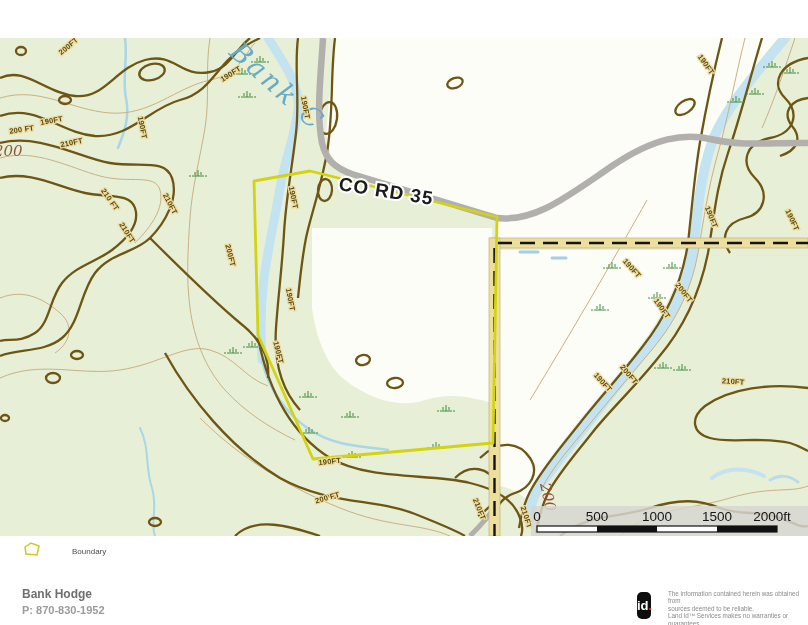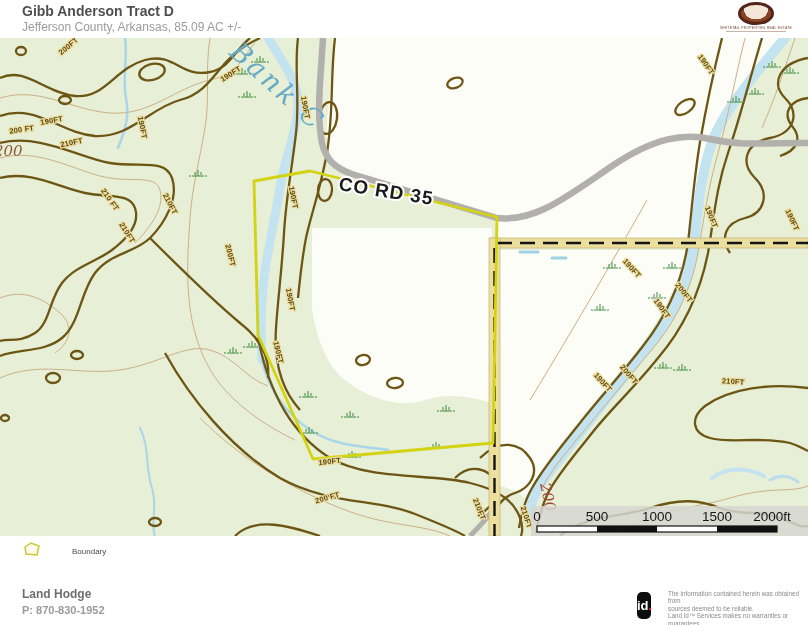--- a/index.html
+++ b/index.html
@@ -38,29 +38,20 @@
   .id-logo{position:absolute;left:637px;top:22px;width:14px;height:27px;background:#0d0d0d;border-radius:5px;
            color:#fff;font-weight:bold;font-size:13px;text-align:center;line-height:27px;}
   .id-logo .dot{color:#e0312e;}
   .disclaimer{position:absolute;left:668px;top:20px;width:138px;font-size:6.3px;line-height:7.4px;color:#8a8a8a;}
 </style>
 </head>
 <body>
 
 <div class="page">
 
-  <div class="header">
-    <div class="title">Gibb Anderson Tract D</div>
-    <div class="subtitle">Jefferson County, Arkansas, 85.09 AC +/-</div>
-    <div class="wt-logo">
-      <div class="wt-oval"></div>
-      <div class="wt-text">WHITETAIL PROPERTIES REAL ESTATE</div>
-      <div class="wt-rule"></div>
-    </div>
-  </div>
 
   <div class="map">
     <svg id="map-svg" width="808" height="498" viewBox="0 0 808 498" xmlns="http://www.w3.org/2000/svg">
       <defs>
         <g id="tuft">
           <path d="M-6,2 H6 M0,2 V-4 M-3,1 V-2 M3,1 V-2 M-9,2 h2 M7,2 h2" stroke="#3f8c3f" stroke-width="1" fill="none"></path>
         </g>
       </defs>
 
       <rect x="0" y="0" width="808" height="498" fill="#e7efd6"></rect>
@@ -223,21 +214,21 @@
   </div>
 
   <div class="legend">
     <svg class="legend-icon" width="16" height="15" viewBox="0 0 16 15">
       <polygon points="1,5 7,1 15,4 13,13 2,12" fill="#fdfdf2" stroke="#c9c92c" stroke-width="1.5"></polygon>
     </svg>
     <div class="legend-label">Boundary</div>
   </div>
 
   <div class="footer">
-    <div class="agent-name">Land Hodge</div>
+    <div class="agent-name">Bank Hodge</div>
     <div class="agent-phone">P: 870-830-1952</div>
     <div class="id-logo"><span>id</span><span class="dot">.</span></div>
     <div class="disclaimer" id="disclaimer">
         <div>The information contained herein was obtained from</div>
         <div>sources deemed to be reliable.</div>
         <div> Land id™ Services makes no warranties or guarantees</div>
       </div>
   </div>
 
 </div>

